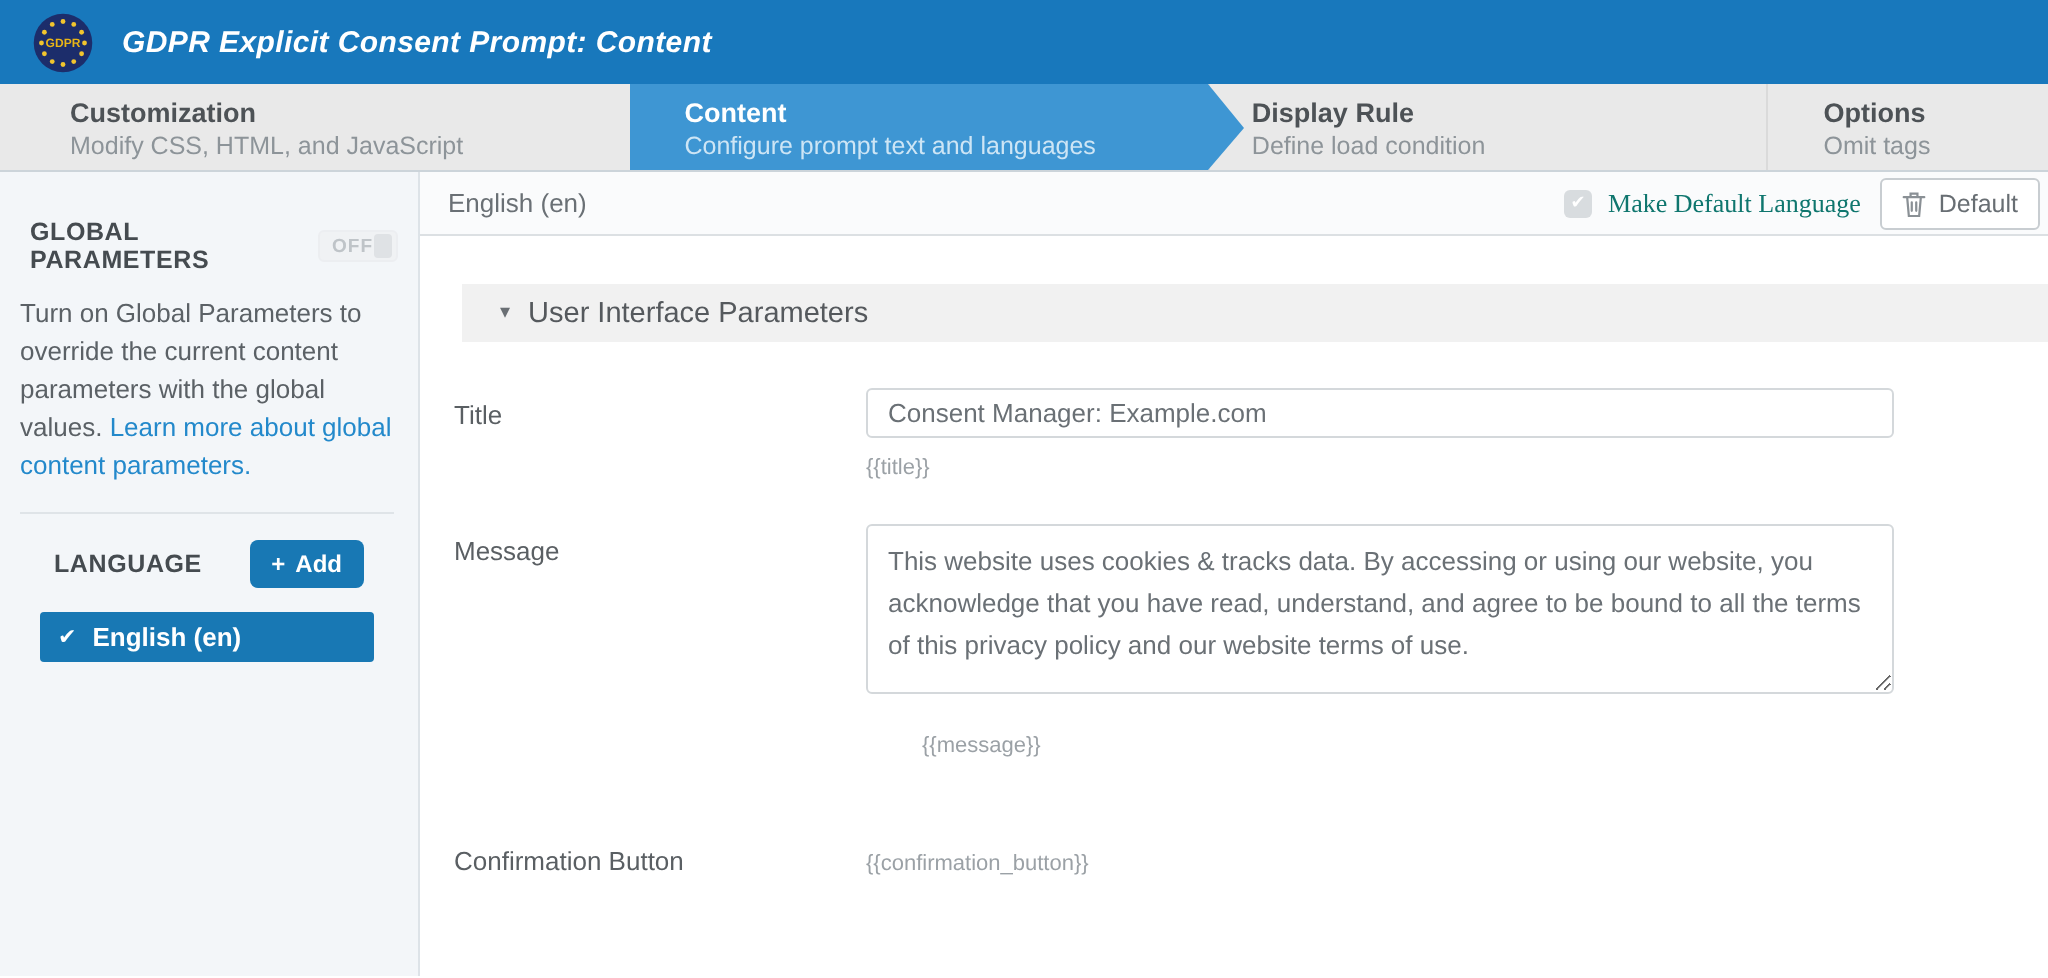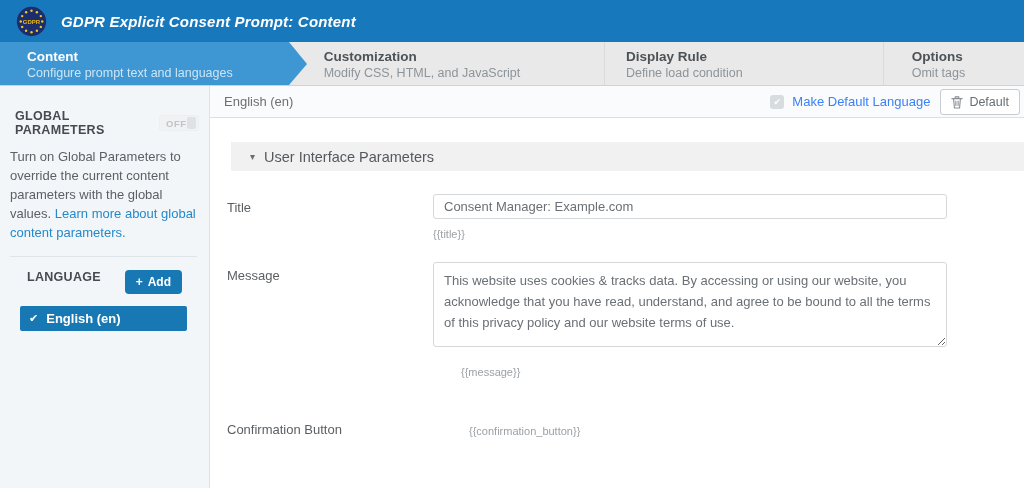--- a/index.html
+++ b/index.html
@@ -56,21 +56,21 @@
     margin-left: 8px; width: 40px; height: 16px; background: #f0f2f4;
     border-radius: 3px; display: inline-flex; align-items: center;
     padding: 0 2px 0 6px; cursor: pointer;
     border: 1px solid #eceef1;
   }
   .toggle-text { font-size: 9.5px; font-weight: bold; color: #bfc4c8; letter-spacing: .5px; }
   .toggle-knob { width: 12px; height: 12px; background: #dfe2e5; border-radius: 2px; }
   .gp-desc { margin: 10px 12px 0 10px; font-size: 13px; line-height: 19px; color: #5b6166; }
   .gp-desc a { color: #2389cb; text-decoration: none; }
   .sidebar-divider { border: 0; border-top: 1px solid #dfe4e8; margin: 14px 12px 13px 10px; }
-  .lang-row { display: flex; justify-content: space-between; margin: 0 27px; }
+  .lang-row { display: flex; align-items: center; justify-content: space-between; margin: 0 27px; }
   .lang-label { font-size: 12.5px; font-weight: bold; color: #454b50; letter-spacing: .3px; }
   .add-btn {
     background: #1878b4; color: #fff; border: none; border-radius: 4px;
     font-size: 12px; font-weight: bold; padding: 5px 11px; cursor: pointer;
     display: inline-flex; align-items: center; gap: 5px;
     font-family: inherit;
   }
   .lang-item {
     margin: 12px 22px 0 20px; height: 25px; background: #1878b4; border-radius: 2px;
     color: #ffffff; display: flex; align-items: center; gap: 8px; padding-left: 9px;
@@ -83,40 +83,40 @@
   .main-topbar {
     height: 32px; flex: 0 0 auto; background: #fafbfc; border-bottom: 1px solid #dce0e3;
     display: flex; align-items: center; padding: 0 4px 0 14px;
   }
   .lang-header { flex: 1; font-size: 13px; color: #6a7075; }
   .checkbox {
     width: 14px; height: 14px; background: #d8dcdf; border-radius: 3px;
     display: inline-flex; align-items: center; justify-content: center;
     color: #ffffff; font-size: 9px; margin-right: 8px; flex: 0 0 auto;
   }
-  .default-label { font-size: 13px; color: #3b82f6; margin-right: 10px; }
+  .default-label { font-size: 13px; color: #0f766e; margin-right: 10px; font-family: Liberation Serif, serif; }
   .delete-btn {
     display: inline-flex; align-items: center; gap: 6px;
     background: #ffffff; border: 1px solid #c8cdd1; border-radius: 3px;
     padding: 5px 10px; font-size: 12.5px; color: #686e73; cursor: pointer;
     font-family: inherit;
   }
 
   .main-body { flex: 1; overflow: hidden; }
   .section-header {
     margin: 24px 0 0 21px; height: 29px; background: #f1f1f1;
     display: flex; align-items: center; padding-left: 19px; gap: 9px;
     font-size: 14.5px; color: #55595d; cursor: pointer;
   }
   .section-caret { font-size: 10px; color: #6a6f74; }
 
   .form-row { display: flex; }
   .row-title { margin-top: 23px; }
   .row-message { margin-top: 22px; }
-  .row-confirm { margin-top: 38px; gap: 36px; }
+  .row-confirm { margin-top: 38px; }
   .row-label {
     width: 223px; flex: 0 0 auto; padding-left: 17px; padding-top: 6px;
     font-size: 13px; color: #5a5f63;
   }
   .row-field { flex: 1; margin-right: 77px; }
   .text-input {
     width: 100%; height: 25px; border: 1px solid #d4d8db; border-radius: 3px;
     padding: 0 10px; font-size: 13px; color: #6a7075; background: #fff;
     font-family: inherit; outline: none;
   }
@@ -147,27 +147,27 @@
         <circle cx="18" cy="5.5" r="1.4"></circle>
       <circle cx="24.25" cy="7.2" r="1.4"></circle>
         <circle cx="28.8" cy="11.75" r="1.4"></circle>
     </g>
     <text x="18" y="20.6" text-anchor="middle" font-size="7" font-weight="bold" font-family="Liberation Sans, sans-serif" fill="#e9b517">GDPR</text>
   </svg>
   <div class="app-title">GDPR Explicit Consent Prompt: Content</div>
 </div>
 
 <div class="tabbar">
+  <div class="tab tab-customization">
+    <div class="tab-title">Customization</div>
+    <div class="tab-sub">Modify CSS, HTML, and JavaScript</div>
+  </div>
   <div class="tab tab-active">
     <div class="tab-title">Content</div>
     <div class="tab-sub">Configure prompt text and languages</div>
-  </div>
-  <div class="tab tab-customization">
-    <div class="tab-title">Customization</div>
-    <div class="tab-sub">Modify CSS, HTML, and JavaScript</div>
   </div>
   <div class="tab tab-displayrule">
     <div class="tab-title">Display Rule</div>
     <div class="tab-sub">Define load condition</div>
   </div>
   <div class="tab tab-options">
     <div class="tab-title">Options</div>
     <div class="tab-sub">Omit tags</div>
   </div>
 </div>

